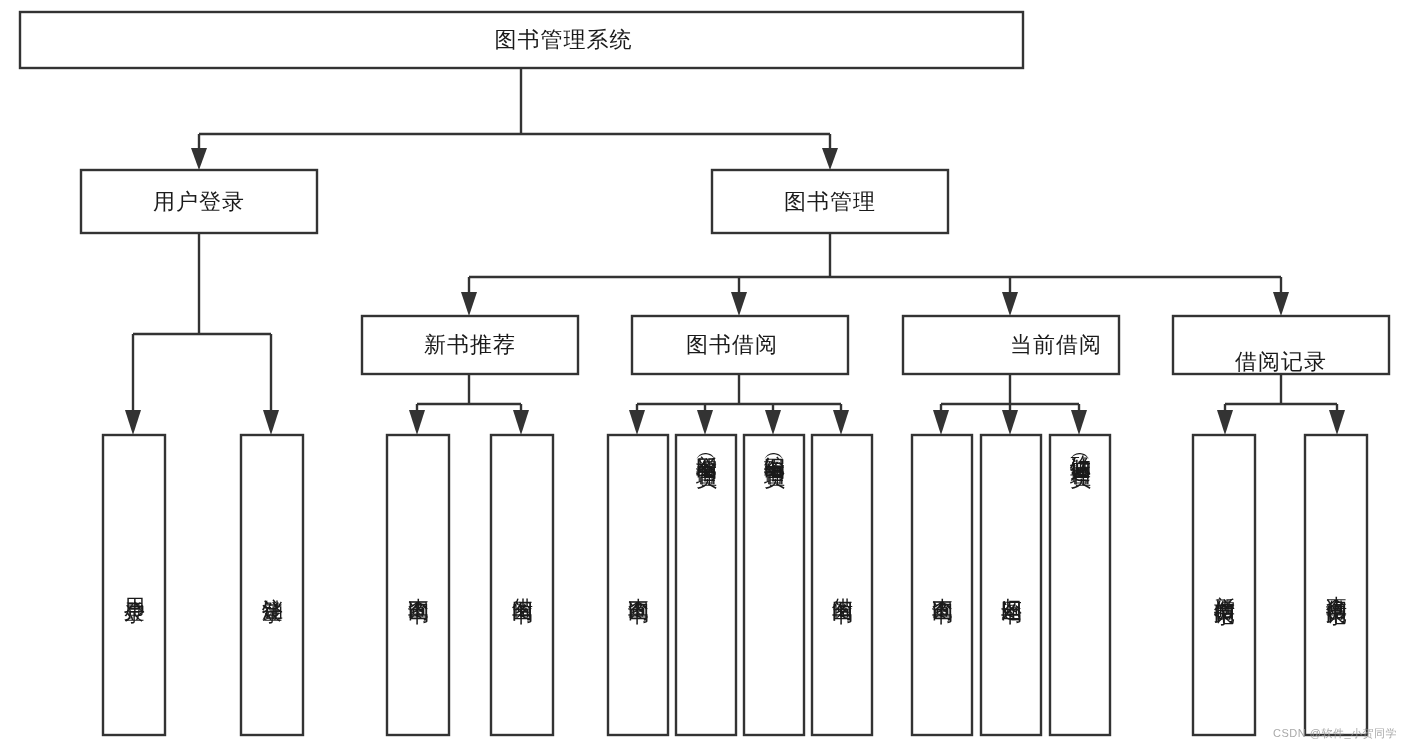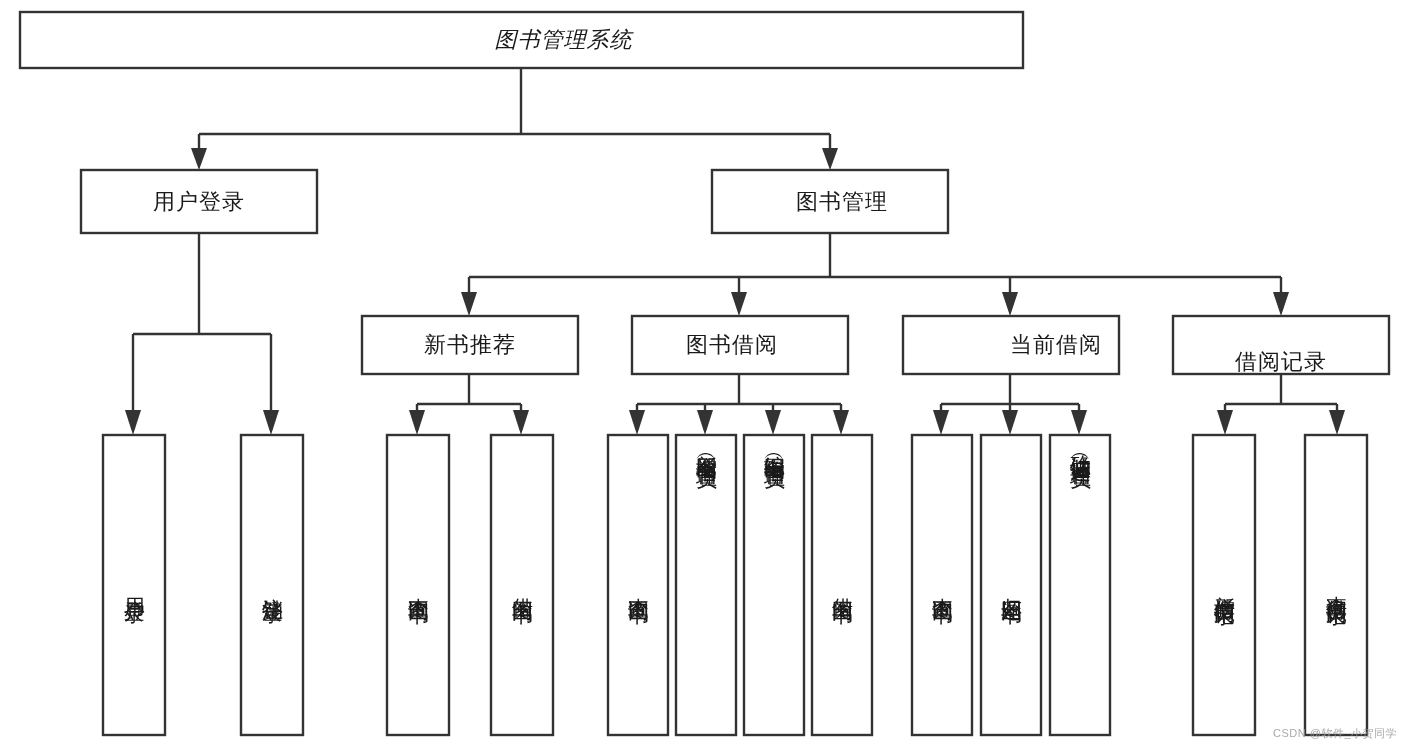--- a/index.html
+++ b/index.html
@@ -176,29 +176,29 @@
 
       <rect class="node-box" x="912" y="435" width="60" height="300"></rect>
       <rect class="node-box" x="981" y="435" width="60" height="300"></rect>
       <rect class="node-box" x="1050" y="435" width="60" height="300"></rect>
 
       <rect class="node-box" x="1193" y="435" width="62" height="300"></rect>
       <rect class="node-box" x="1305" y="435" width="62" height="300"></rect>
     </g>
   </svg>
 
-  <div class="hlabel-holder" style="left:20px; top:12px; width:1087px; height:56px;font-style:italic;">
+  <div class="hlabel-holder" style="left:20px; top:12px; width:1087px; height:56px;">
     <span class="hlabel-text">图书管理系统</span>
   </div>
 
   <div class="hlabel-holder" style="left:81px; top:170px; width:236px; height:63px;">
     <span class="hlabel-text">用户登录</span>
   </div>
 
-  <div class="hlabel-holder" style="left:712px; top:170px; width:236px; height:63px;padding-left:12px;">
+  <div class="hlabel-holder" style="left:712px; top:170px; width:236px; height:63px;">
     <span class="hlabel-text">图书管理</span>
   </div>
 
   <div class="hlabel-holder" style="left:362px; top:316px; width:216px; height:58px;justify-content:center;">
     <span class="hlabel-text">新书推荐</span>
   </div>
 
   <div class="hlabel-holder" style="left:632px; top:316px; width:200px; height:58px;">
     <span class="hlabel-text">图书借阅</span>
   </div>

